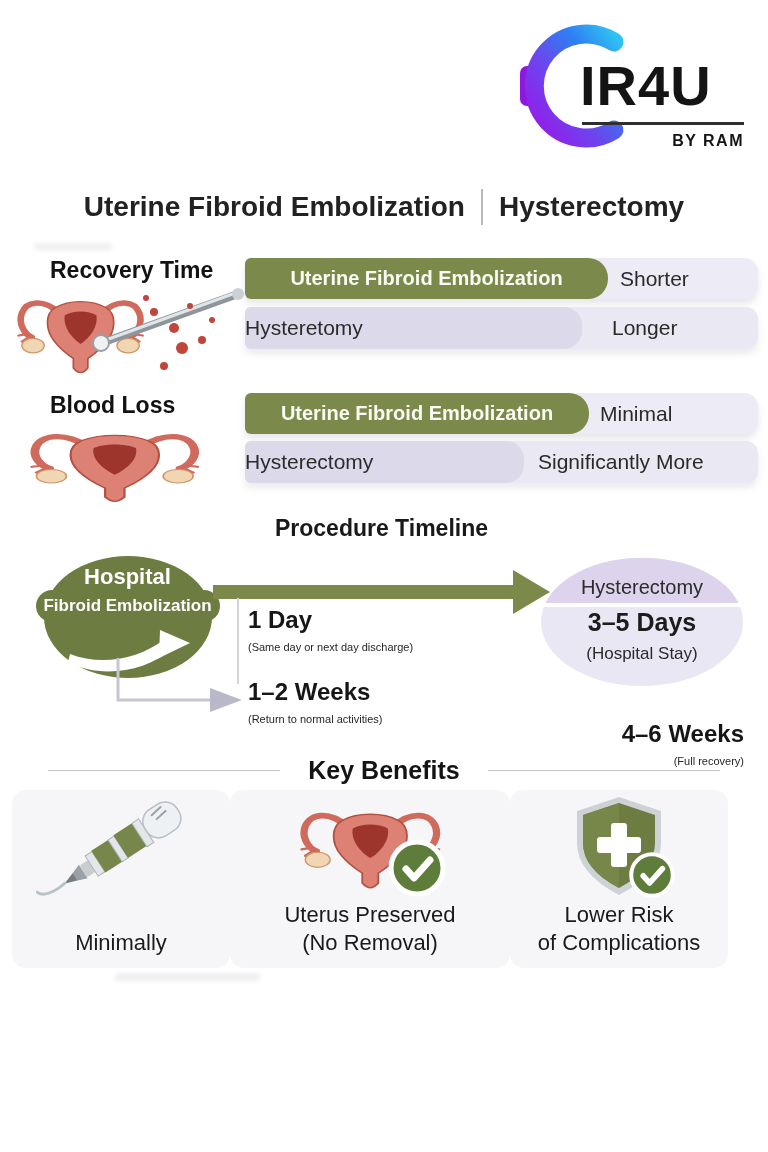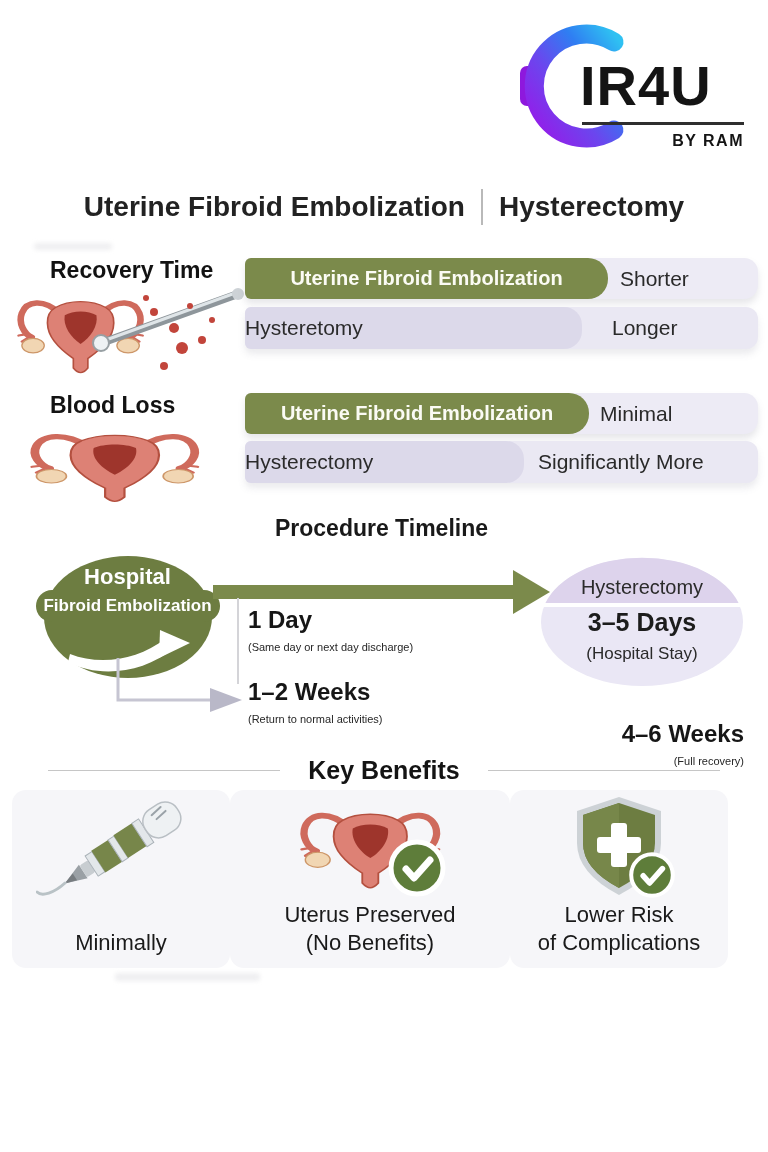--- a/index.html
+++ b/index.html
@@ -283,21 +283,21 @@
 
     <div class="kb-card">
       <div class="kb-icon">
         <svg width="210" height="106" viewBox="0 0 210 106">
           <use href="#uterus-shape" transform="translate(25,2) scale(0.73,0.58)"></use>
           <use href="#check-circle" transform="translate(152,74)"></use>
         </svg>
       </div>
       <div class="kb-label">
         <div>Uterus Preserved</div>
-        <div>(No Benefits)</div>
+        <div>(No Removal)</div>
       </div>
     </div>
 
     <div class="kb-card">
       <div class="kb-icon">
         <svg width="120" height="108" viewBox="0 0 120 108">
           <path d="M60,4 L102,18 V50 Q102,80 60,102 Q18,80 18,50 V18 Z" fill="#cdd2d6"></path>
           <path d="M60,10 L96,22 V50 Q96,76 60,95 Q24,76 24,50 V22 Z" fill="#6d7d41"></path>
           <path d="M60,10 L60,95 Q24,76 24,50 V22 Z" fill="#77874a"></path>
           <rect x="52" y="30" width="16" height="44" rx="3" fill="#ffffff"></rect>

